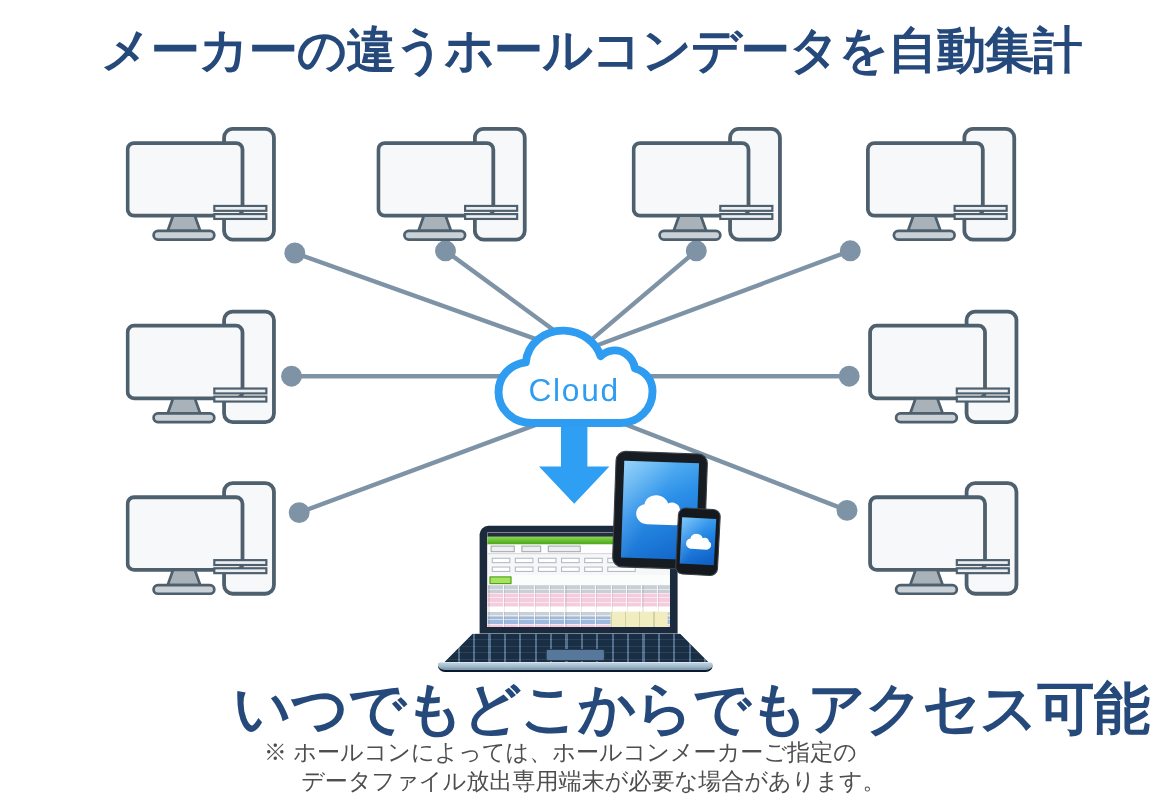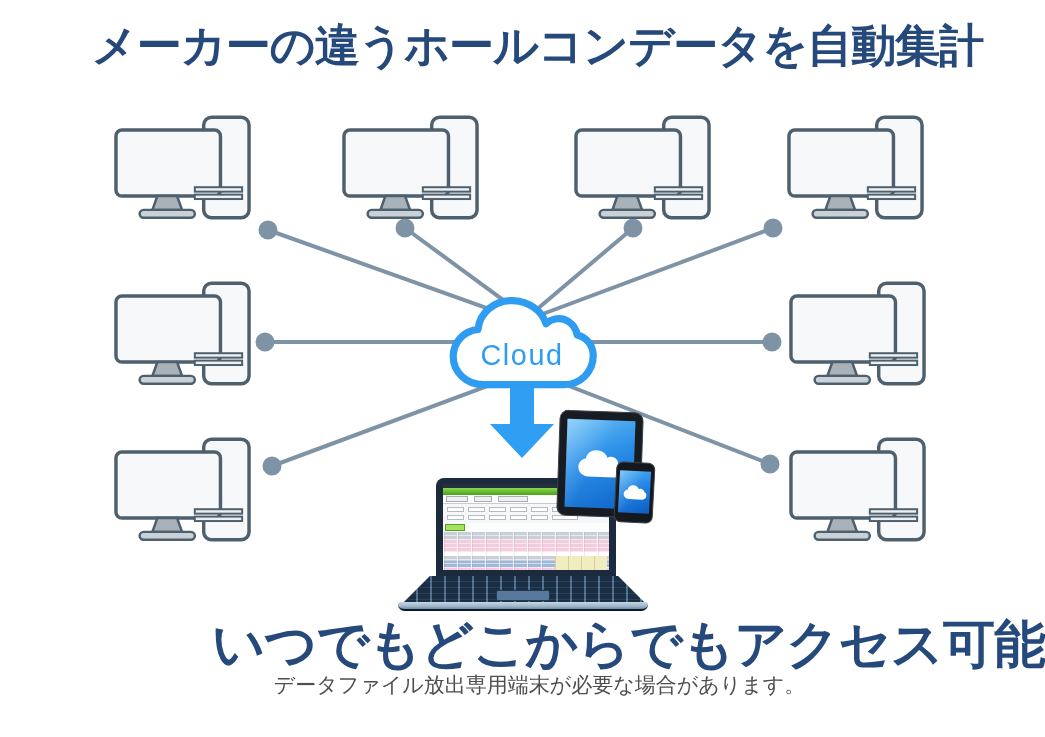--- a/index.html
+++ b/index.html
@@ -214,15 +214,16 @@
     <svg width="24" height="15" viewBox="0 0 64 40">
       <path d="M16,38 C8,38 2,32 2,25 C2,19 6,14 12,13 C13,6 19,1 27,1 C34,1 40,5 42,11 C44,9.5 47,9 50,10 C54,11 57,14 57,18 C61,19 63,23 63,27 C63,33 58,38 52,38 Z" fill="#FFFFFF"></path>
     </svg>
   </div>
 </div>
 
 <div class="footer-heading">いつでもどこからでもアクセス可能</div>
 
 <div class="note">
   <div class="note-inner">
+    <div class="note-line1">※ ホールコンによっては、ホールコンメーカーご指定の</div>
     <div class="note-line2">データファイル放出専用端末が必要な場合があります。</div>
   </div>
 </div>
 
 </body></html>

